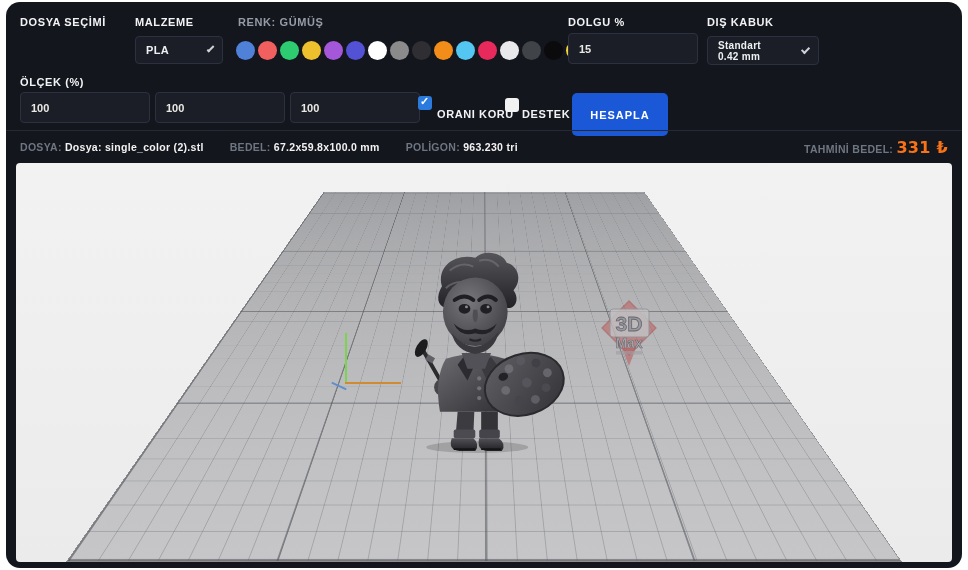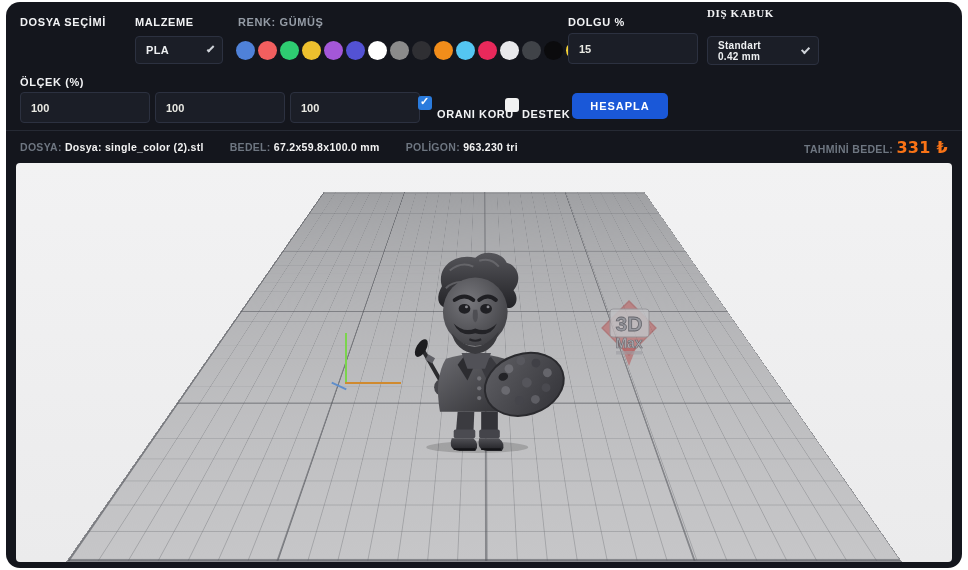--- a/index.html
+++ b/index.html
@@ -30,21 +30,21 @@
   .swatch-row { position:absolute; left:230px; top:39px; display:flex; gap:3px; }
   .swatch { width:19px; height:19px; border-radius:50%; cursor:pointer; flex:none; }
   .swatch.selected { box-shadow:0 0 0 2px #14161d, 0 0 0 3px #9aa2ad; }
 
   .checkbox { position:absolute; width:14px; height:14px; border-radius:3px; background:#f2f2f2; cursor:pointer; }
   .checkbox.on { background:#2a7bdd; }
   .checkbox.on::after { content:"✓"; position:absolute; left:2px; top:-1px; color:#fff; font-size:11px; font-weight:bold; }
 
   .check-label { position:absolute; color:#f2f3f5; font-size:11px; font-weight:bold; letter-spacing:.6px; }
 
-  .calc-btn { position:absolute; left:566px; top:91px; width:96px; height:26px;
+  .calc-btn { position:absolute; left:566px; top:91px; width:96px; height:43px;
     background:#1a58d8; border:none; border-radius:5px; color:#fff; font-size:11px;
     font-weight:bold; letter-spacing:1px; cursor:pointer; font-family:"Liberation Sans", sans-serif; }
 
   
   .status-bar { position:absolute; left:0; right:0; top:128px; height:33px;
     border-top:1px solid #262a34; display:flex; align-items:center; padding:0 14px; gap:26px; }
   .stat { font-size:10.5px; letter-spacing:.3px; }
   .stat .k { color:#6e7681; font-weight:bold; }
   .stat .v { color:#f2f2f2; font-weight:bold; }
   .stat.price { margin-left:auto; }
@@ -104,21 +104,21 @@
       <div class="swatch" style="background: rgb(64, 67, 72);"></div>
       <div class="swatch" style="background: rgb(11, 11, 13);"></div>
       <div class="swatch" style="background: rgb(246, 211, 54);"></div>
       <div class="swatch selected" style="background: rgb(179, 183, 188);"></div>
       <div class="swatch" style="background: rgb(193, 122, 51);"></div>
     </div>
 
   <div class="lbl" style="left:562px; top:14px;">DOLGU %</div>
   <input class="tb-input" style="left: 562px; top: 31px; width: 130px; height: 31px;" value="15">
 
-  <div class="lbl" style="left:701px; top:5px;font-family:Liberation Serif, serif;">DIŞ KABUK</div>
+  <div class="lbl" style="left:701px; top:14px;">DIŞ KABUK</div>
   <div class="select" style="left:701px; top:34px; width:112px; height:29px;">
     <span class="sel-val" style="font-size:10px;">Standart 0.42 mm</span>
     <span class="chev"></span>
   </div>
 
   <div class="lbl" style="left:14px; top:74px;">ÖLÇEK (%)</div>
   <input class="tb-input" style="left: 14px; top: 90px; width: 130px; height: 31px;" value="100">
   <input class="tb-input" style="left: 149px; top: 90px; width: 130px; height: 31px;" value="100">
   <input class="tb-input" style="left: 284px; top: 90px; width: 130px; height: 31px;" value="100">
 

